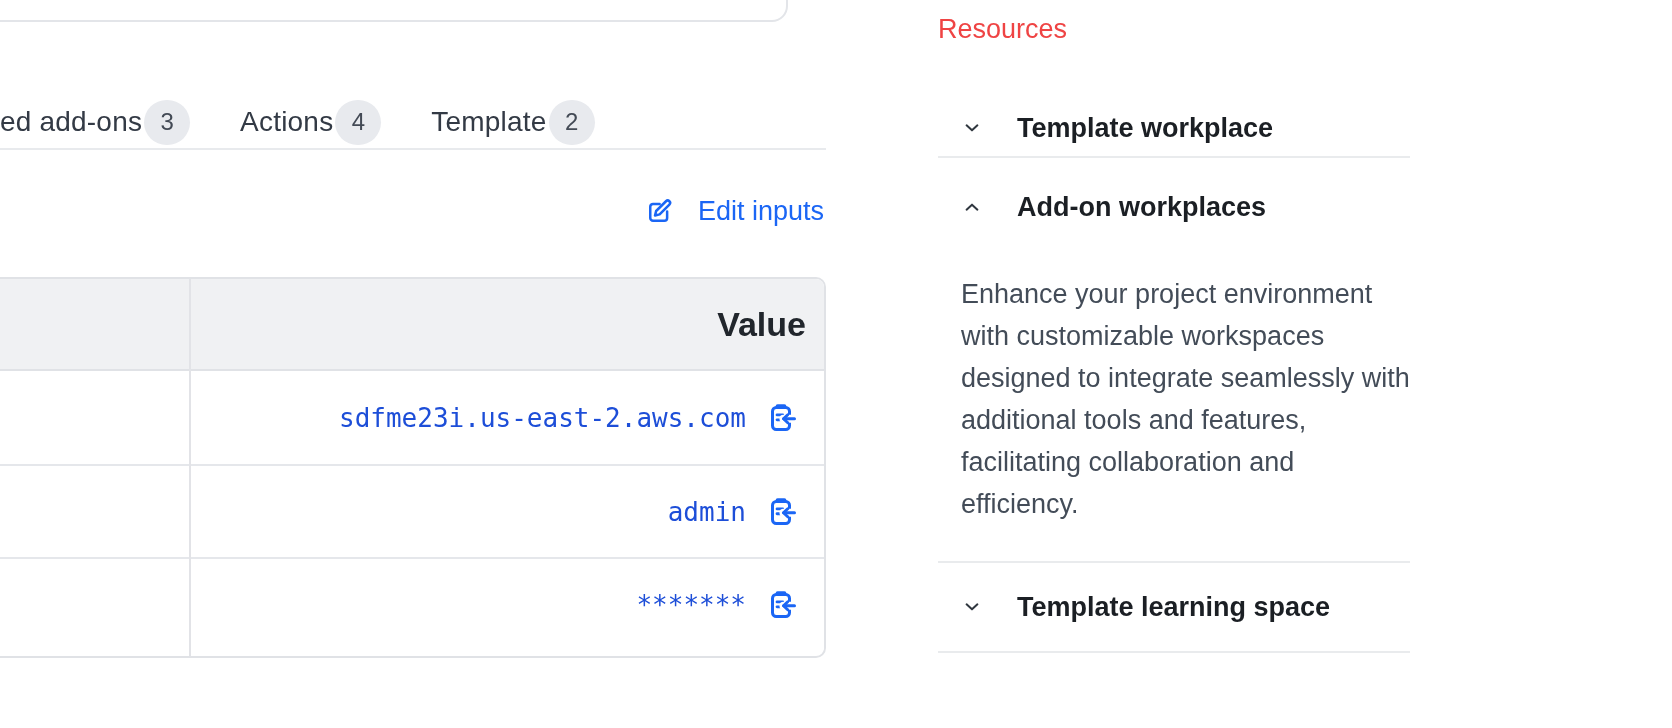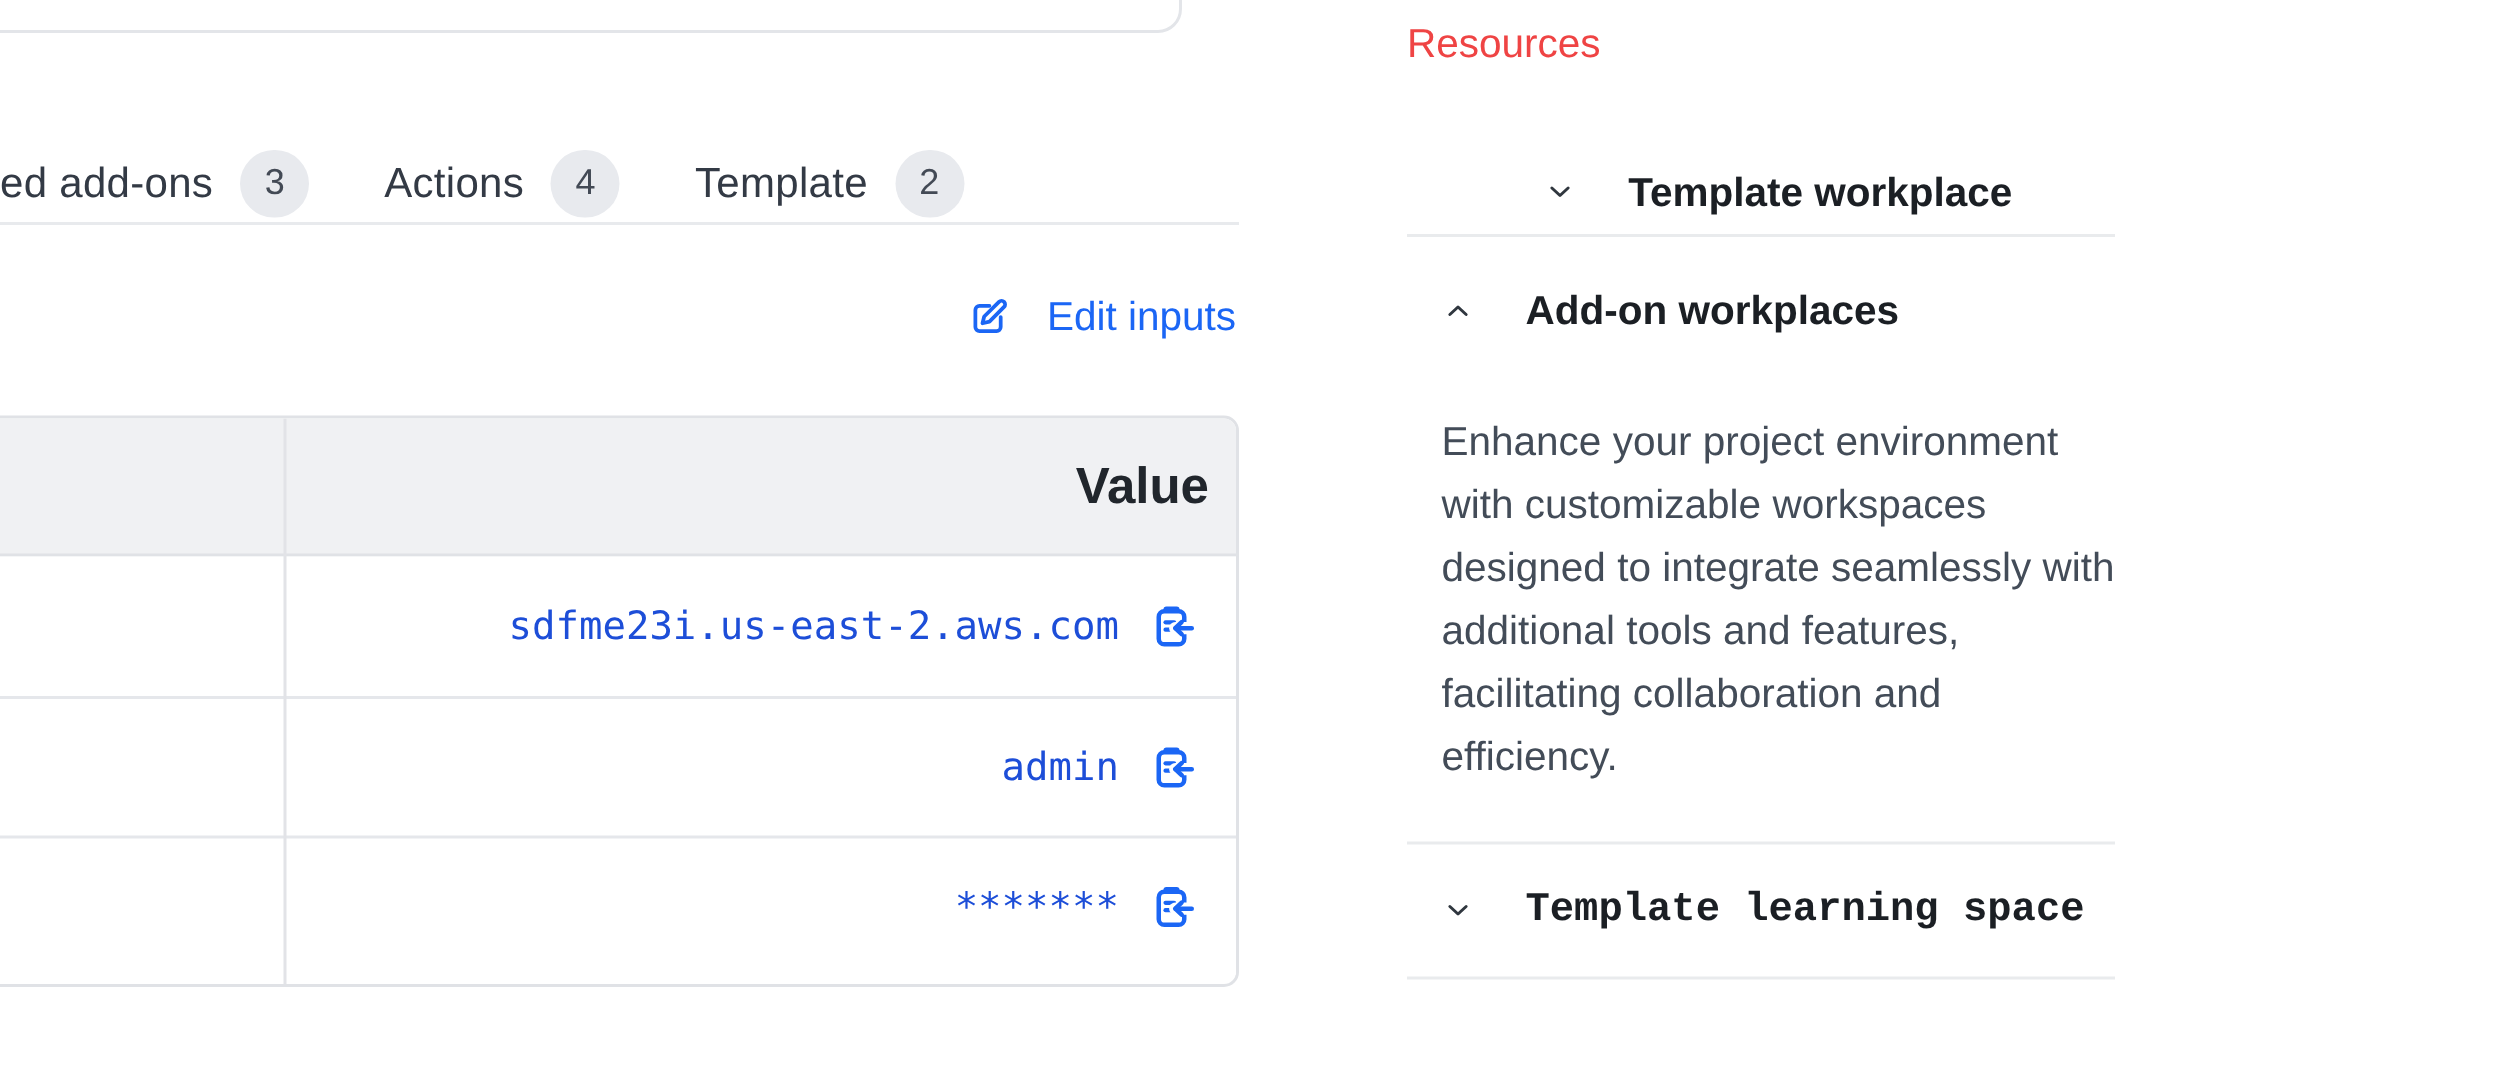--- a/index.html
+++ b/index.html
@@ -8,21 +8,21 @@
   .stage { position:relative; width:1672px; height:728px; background:#fff; }
 
   
   .top-card { position:absolute; left:-60px; top:-70px; width:848px; height:92px;
               background:#fff; border:2px solid #e3e5e9; border-radius:16px; }
 
   
   .tabbar { position:absolute; left:0; top:96px; width:826px; height:54px;
             display:flex; align-items:center; column-gap:50px;
             border-bottom:2px solid #e8eaed; }
-  .tab { display:flex; align-items:center; column-gap:18px; cursor:pointer; }
+  .tab { display:flex; align-items:center; column-gap:2px; cursor:pointer; }
   .tab-label { font-size:28px; color:#333a45; letter-spacing:.2px; }
   .tab-badge { min-width:46px; height:45px; padding:0 10px; border-radius:23px;
                background:#e8eaee; color:#434a55; font-size:24px;
                display:flex; align-items:center; justify-content:center; }
 
   
   .edit-link { position:absolute; left:644px; top:196px; display:flex;
                align-items:center; column-gap:24px; color:#1b66f5; cursor:pointer; }
   .edit-link .txt { font-size:27px; font-weight:500; }
   .icon-svg { display:block; }
@@ -45,25 +45,25 @@
   .copy-btn { width:30px; height:30px; color:#1b66f5; cursor:pointer; }
 
   
   .resources { position:absolute; left:938px; top:0; width:472px; }
   .res-heading { margin-top:14px; font-size:27px; color:#ef4444; }
   .acc-header { display:flex; align-items:center; cursor:pointer; }
   .acc-header .chev { width:20px; height:20px; margin-left:24px; color:#30373f;
                       flex:0 0 auto; }
   .acc-title { margin-left:35px; font-size:27px; font-weight:700; color:#1b1f24; }
   .acc-divider { border-bottom:2px solid #e9ebed; }
-  .hdr-1 { height:56px; margin-top:55px;justify-content:center; }
+  .hdr-1 { height:56px; margin-top:55px; }
   .hdr-2 { padding-top:27px; height:71px; }
   .acc-desc { margin-top:44px; margin-left:23px; width:455px;
               font-size:27px; line-height:42px; color:#434c58; padding-bottom:36px; }
-  .hdr-3 { height:88px;font-family:Liberation Mono, monospace; }
+  .hdr-3 { height:88px; }
 </style>
 </head>
 <body>
 
 <div class="stage">
 
   <div class="top-card"></div>
 
   <div class="tabbar">
     <div class="tab">

